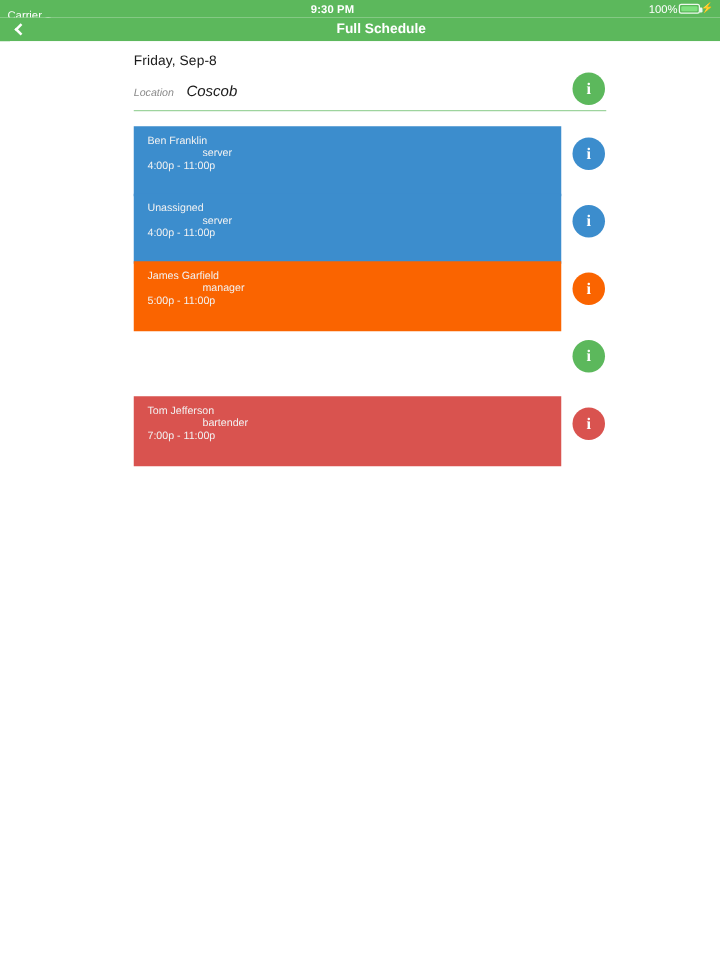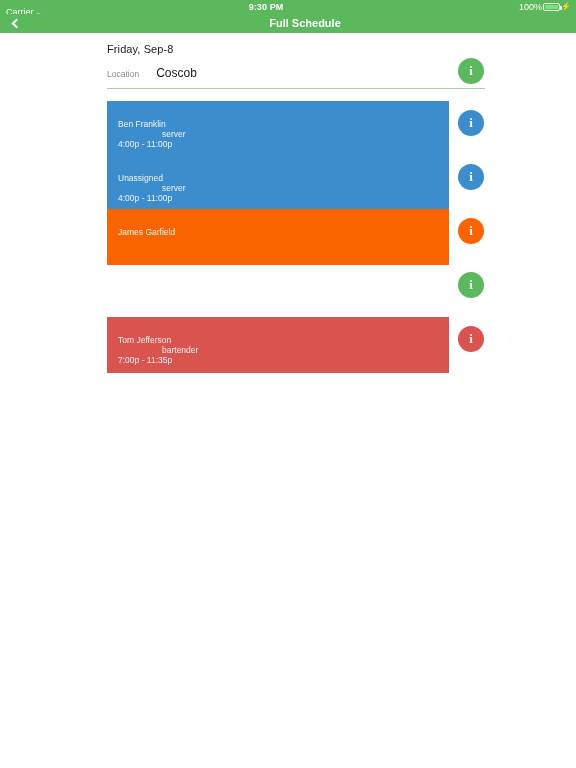--- a/index.html
+++ b/index.html
@@ -55,21 +55,21 @@
     transform:rotate(45deg); display:block;
   }
 
   
   .content { position:absolute; top:33px; left:8px; width:576px; height:735px; background:#ffffff; }
 
   .date-line {
     position:absolute; left:99px; top:10px;
     font-size:11px; color:#1a1a1a; letter-spacing:.1px;
   }
-  .loc-row { position:absolute; left:99px; top:33px; display:flex; align-items:baseline; gap:17px; }
+  .loc-row { position:absolute; left:99px; top:33px; display:flex; align-items:baseline; gap:10px;font-style:italic; }
   .loc-label { font-size:8.5px; color:#8a8a8a; }
   .loc-value { font-size:12px; color:#1a1a1a; }
 
   .info-header-btn {
     position:absolute; left:450px; top:25px;
     width:26px; height:26px; border-radius:50%;
     background:#5cb85c; border:none; cursor:pointer;
     display:flex; align-items:center; justify-content:center;
     color:#ffffff; font-size:13px; font-weight:bold;
     font-family:"Liberation Serif", serif;
@@ -77,21 +77,21 @@
   .divider {
     position:absolute; left:99px; top:55px; width:378px; height:1px;
     background:#9ed49e;
   }
 
   
   .shift-list { position:absolute; left:0; top:68px; width:576px; }
   .shift-row { position:relative; height:54px; }
   .card {
     position:absolute; left:99px; top:0; width:342px; height:56px;
-    padding:18px 0 0 11px; color:#ffffff; cursor:pointer;
+    padding:6px 0 0 11px; color:#ffffff; cursor:pointer;
   }
   .card .nm { font-size:8.5px; line-height:10px; color:#f2f2f2; }
   .card .rl { font-size:8.5px; line-height:10px; color:#f2f2f2;margin-left:44px; }
   .card .tm { font-size:8.5px; line-height:10px; color:#f2f2f2; }
   .row-info {
     position:absolute; left:450px; top:9px;
     width:26px; height:26px; border-radius:50%;
     border:none; cursor:pointer;
     display:flex; align-items:center; justify-content:center;
     color:#ffffff; font-size:13px; font-weight:bold;
@@ -162,37 +162,39 @@
           <div class="tm">4:00p - 11:00p</div>
         </div>
         <button class="row-info" style="background:#3c8dcd">
           <span>i</span>
         </button>
       </div>
 
       <div class="shift-row">
         <div class="card" style="background:#fa6400">
           <div class="nm">James Garfield</div>
+          <div class="rl">manager</div>
+          <div class="tm">5:00p - 11:00p</div>
         </div>
         <button class="row-info" style="background:#fa6400">
           <span>i</span>
         </button>
       </div>
 
       <div class="shift-row">
         <button class="row-info" style="background:#5cb85c">
           <span>i</span>
         </button>
       </div>
 
       <div class="shift-row">
         <div class="card" style="background:#d9534f">
           <div class="nm">Tom Jefferson</div>
           <div class="rl">bartender</div>
-          <div class="tm">7:00p - 11:35p</div>
+          <div class="tm">7:00p - 11:00p</div>
         </div>
         <button class="row-info" style="background:#d9534f">
           <span>i</span>
         </button>
       </div>
 
     </div>
   </div>
 </div>
 

